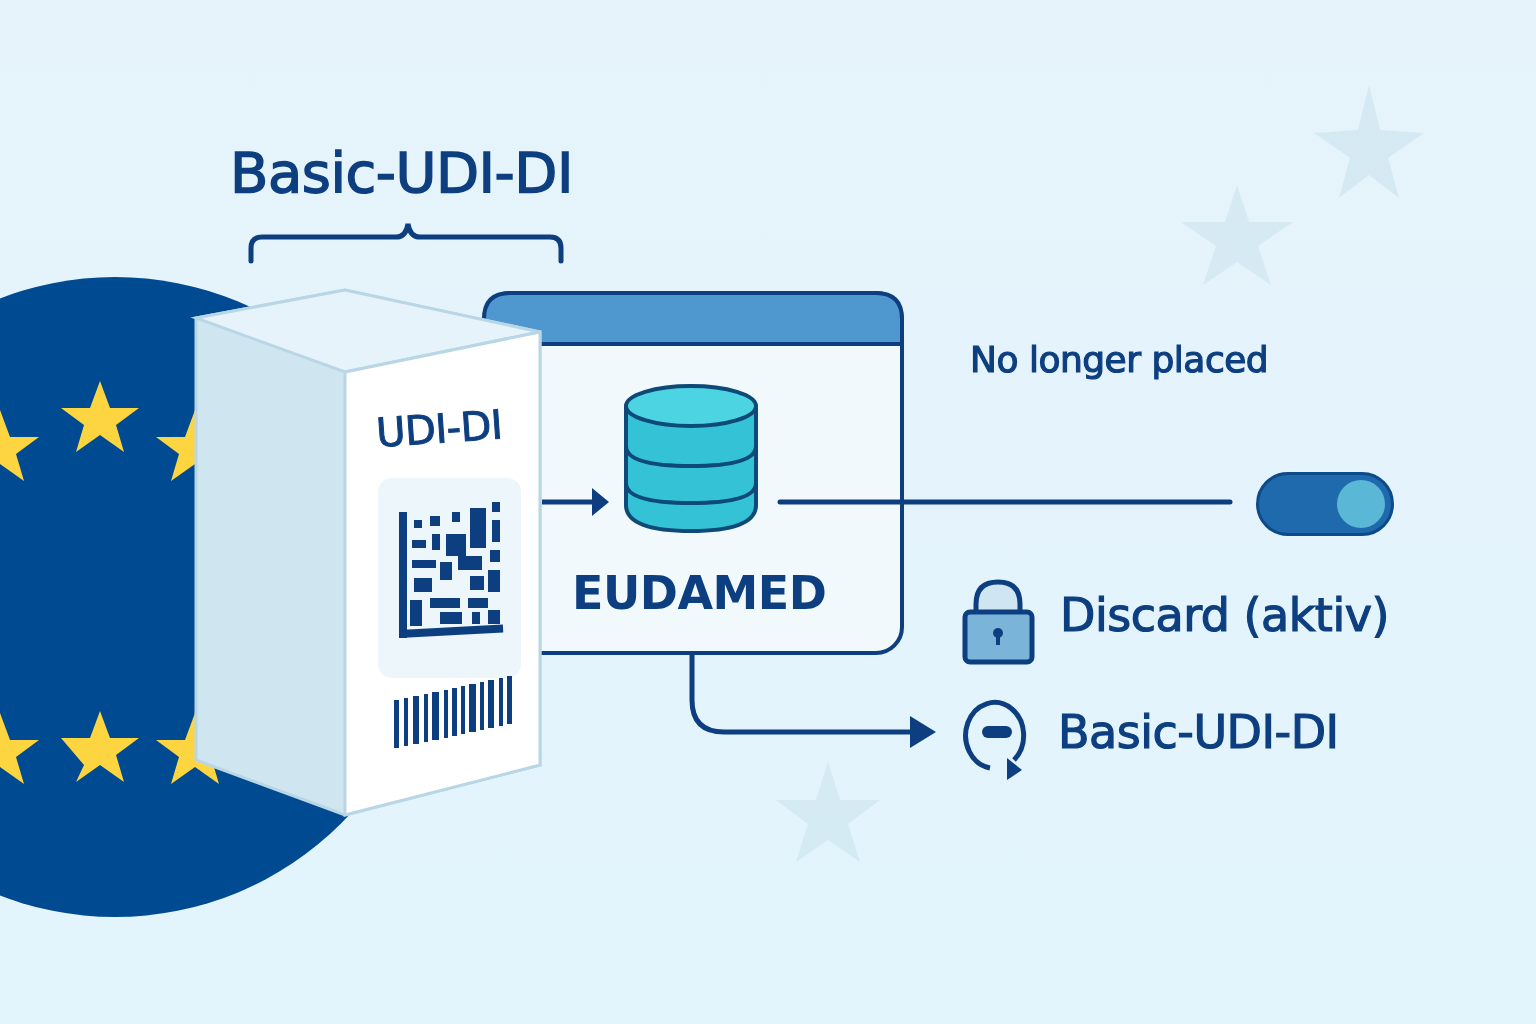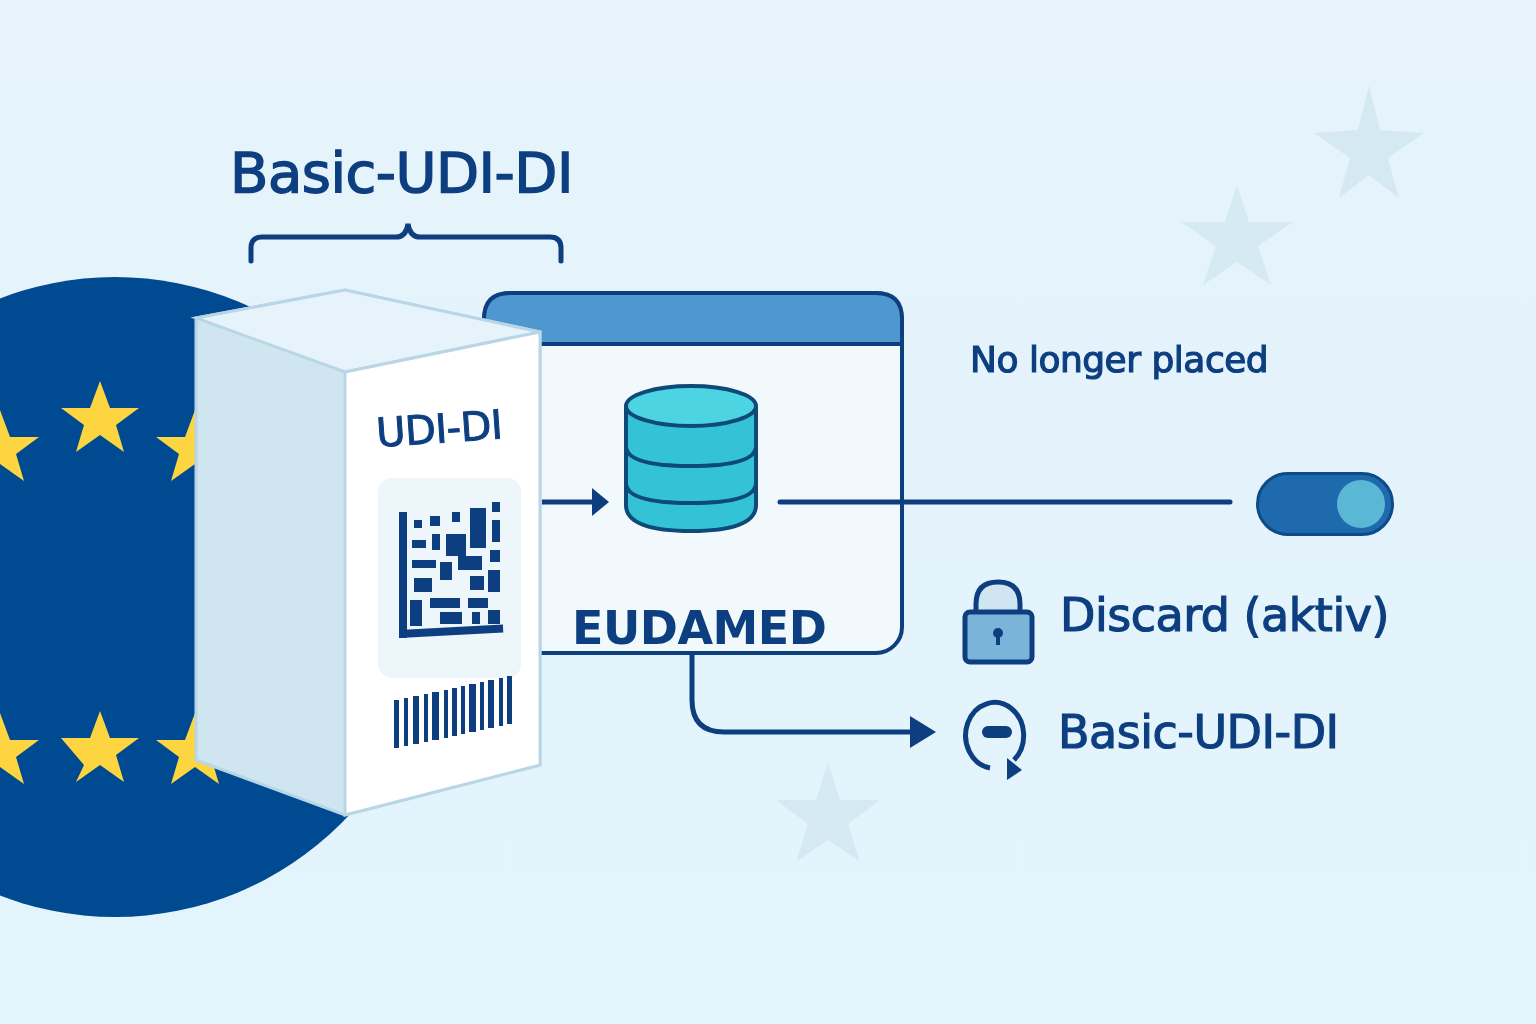--- a/index.html
+++ b/index.html
@@ -6,21 +6,21 @@
   body {
     width:1536px; height:1024px; overflow:hidden; position:relative;
     background: linear-gradient(180deg, #e6f3fb 0%, #e2f4fc 100%);
     font-family: "DejaVu Sans", sans-serif;
   }
   .abs { position:absolute; }
   svg.layer { position:absolute; left:0; top:0; }
   .label { color:#0d3f80; font-weight:bold; white-space:nowrap; letter-spacing:-0.5px; }
   #title { left:230px; top:140px; font-size:56px; font-weight:normal; color:#0d3f80; -webkit-text-stroke:1.5px #0d3f80; }
   #udi-label { left:378px; top:410px; font-size:40px; font-weight:normal; -webkit-text-stroke:1px #0d3f80; transform:rotate(-4deg); transform-origin:left bottom; }
-  #eudamed-label { left:572px; top:566px; font-size:46px;margin-top:35px; }
+  #eudamed-label { left:572px; top:566px; font-size:46px; }
   #market-label { left:970px; top:330px; font-size:36px; line-height:60px; font-weight:normal; -webkit-text-stroke:1.2px #0d3f80; }
   #discard-label { left:1060px; top:588px; font-size:46px; font-weight:normal; -webkit-text-stroke:1.2px #0d3f80; }
   #discarded-label { left:1058px; top:702px; font-size:46px; line-height:60px; font-weight:normal; -webkit-text-stroke:1.2px #0d3f80; }
   .toggle { left:1256px; top:472px; width:138px; height:64px; border-radius:32px; background:#1f6aac; border:3px solid #0d4a8a; box-sizing:border-box; cursor:pointer; }
   .toggle .knob { position:absolute; right:6px; top:5px; width:48px; height:48px; border-radius:50%; background:#5bb7d6; }
 </style>
 </head>
 <body>
 
 <svg class="layer" width="1536" height="1024" viewBox="0 0 1536 1024">

